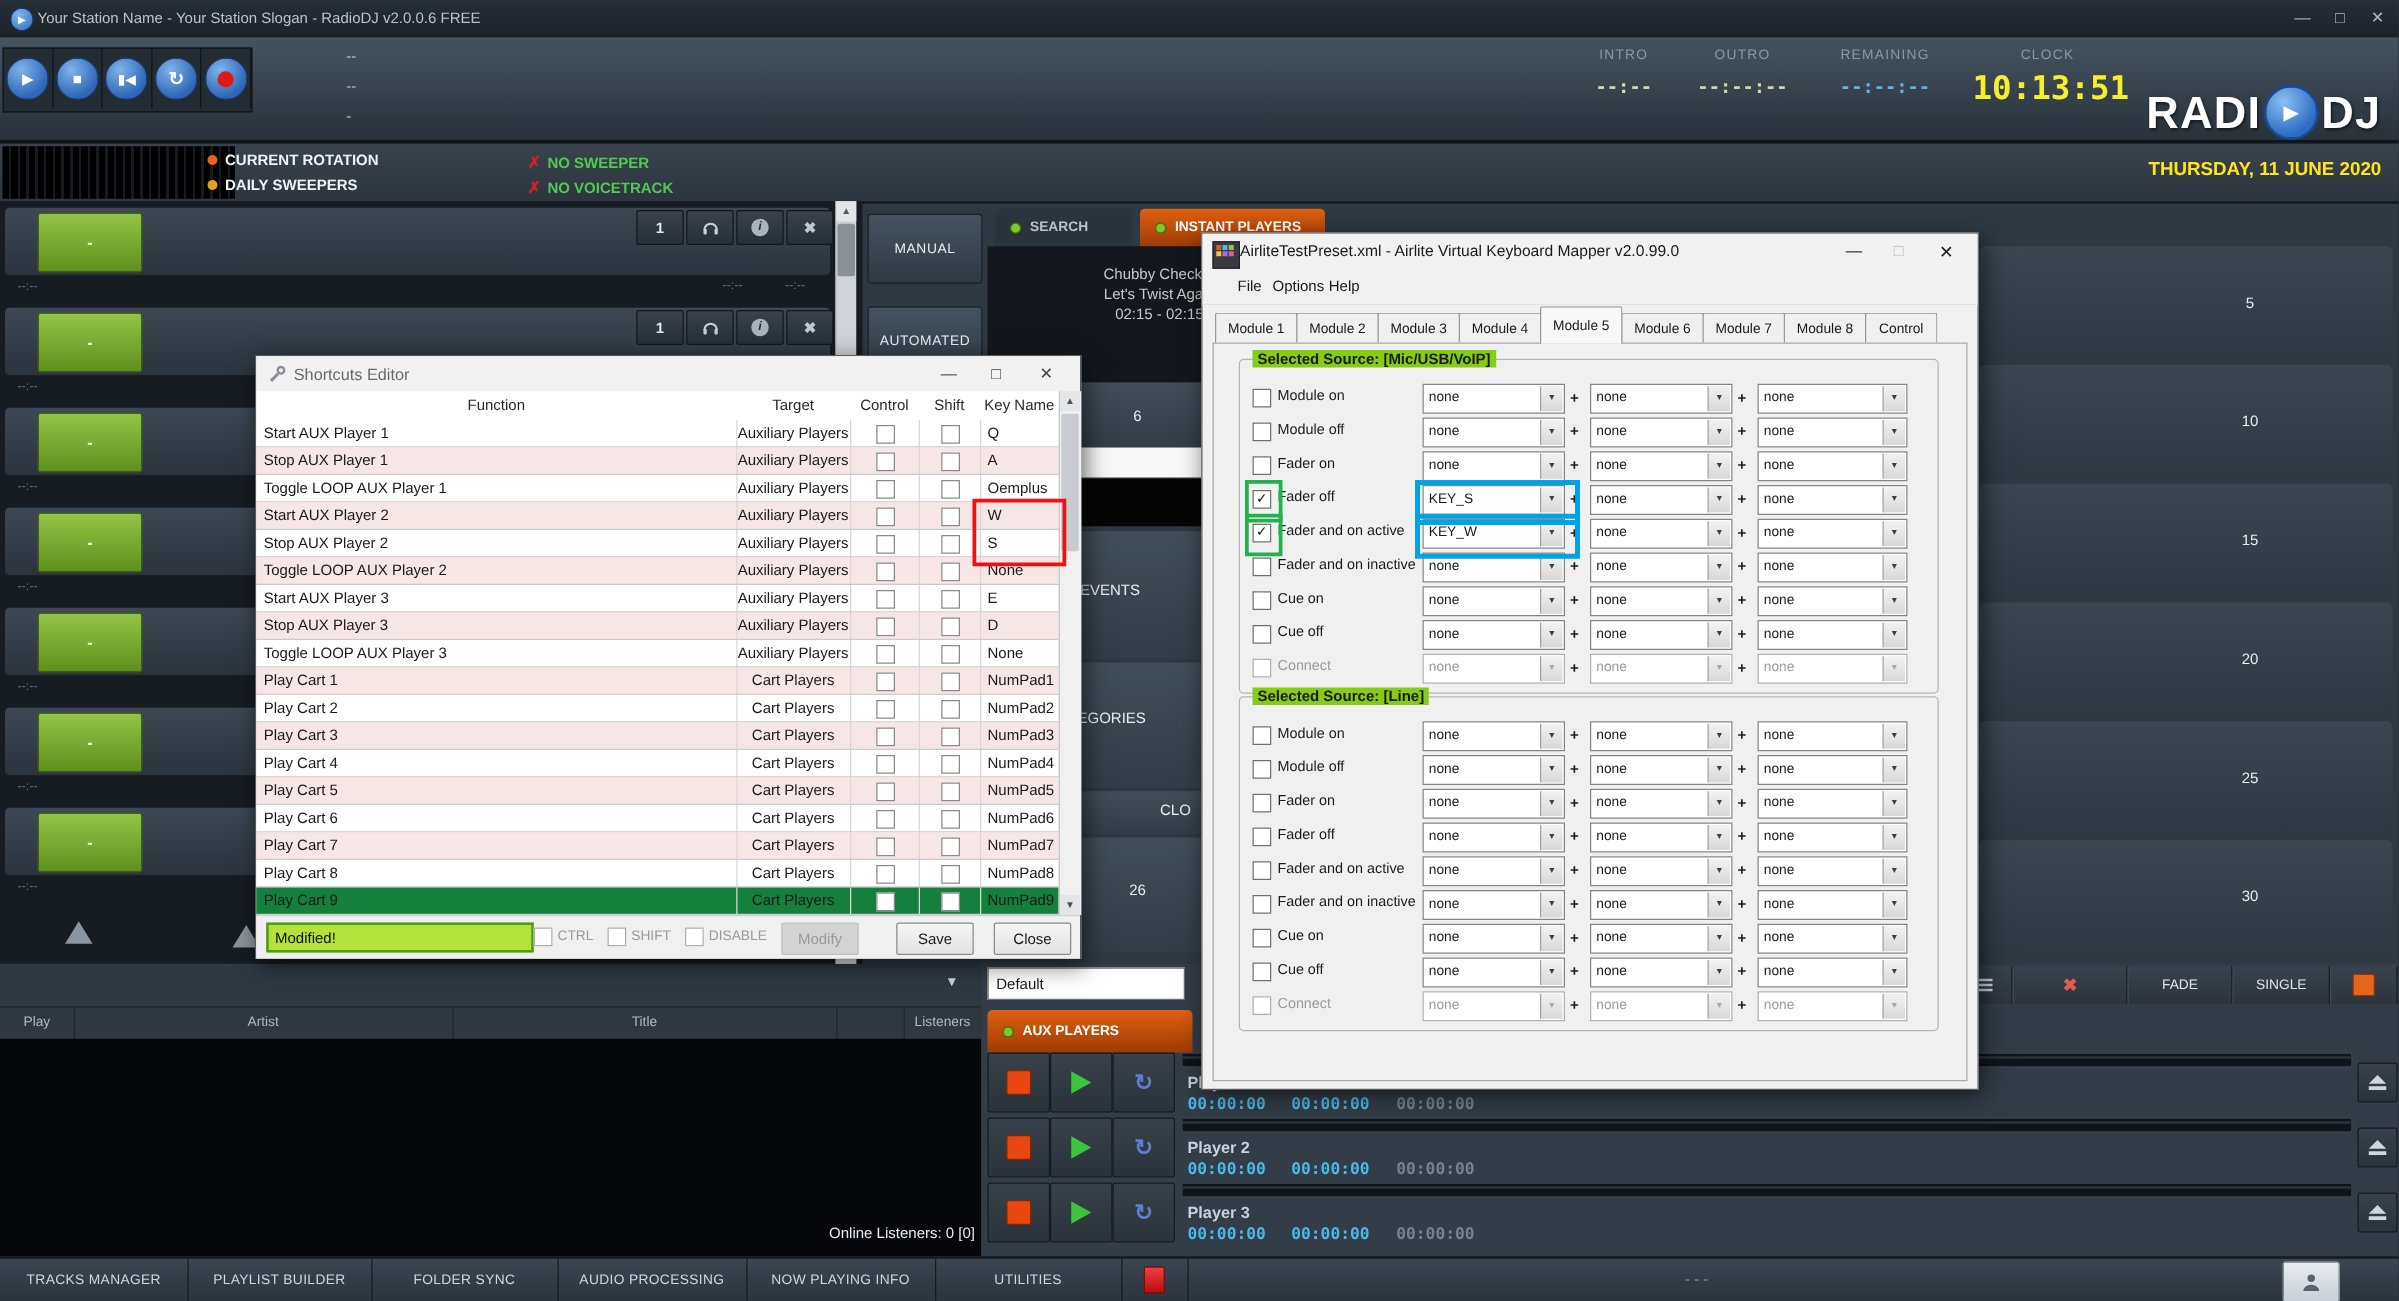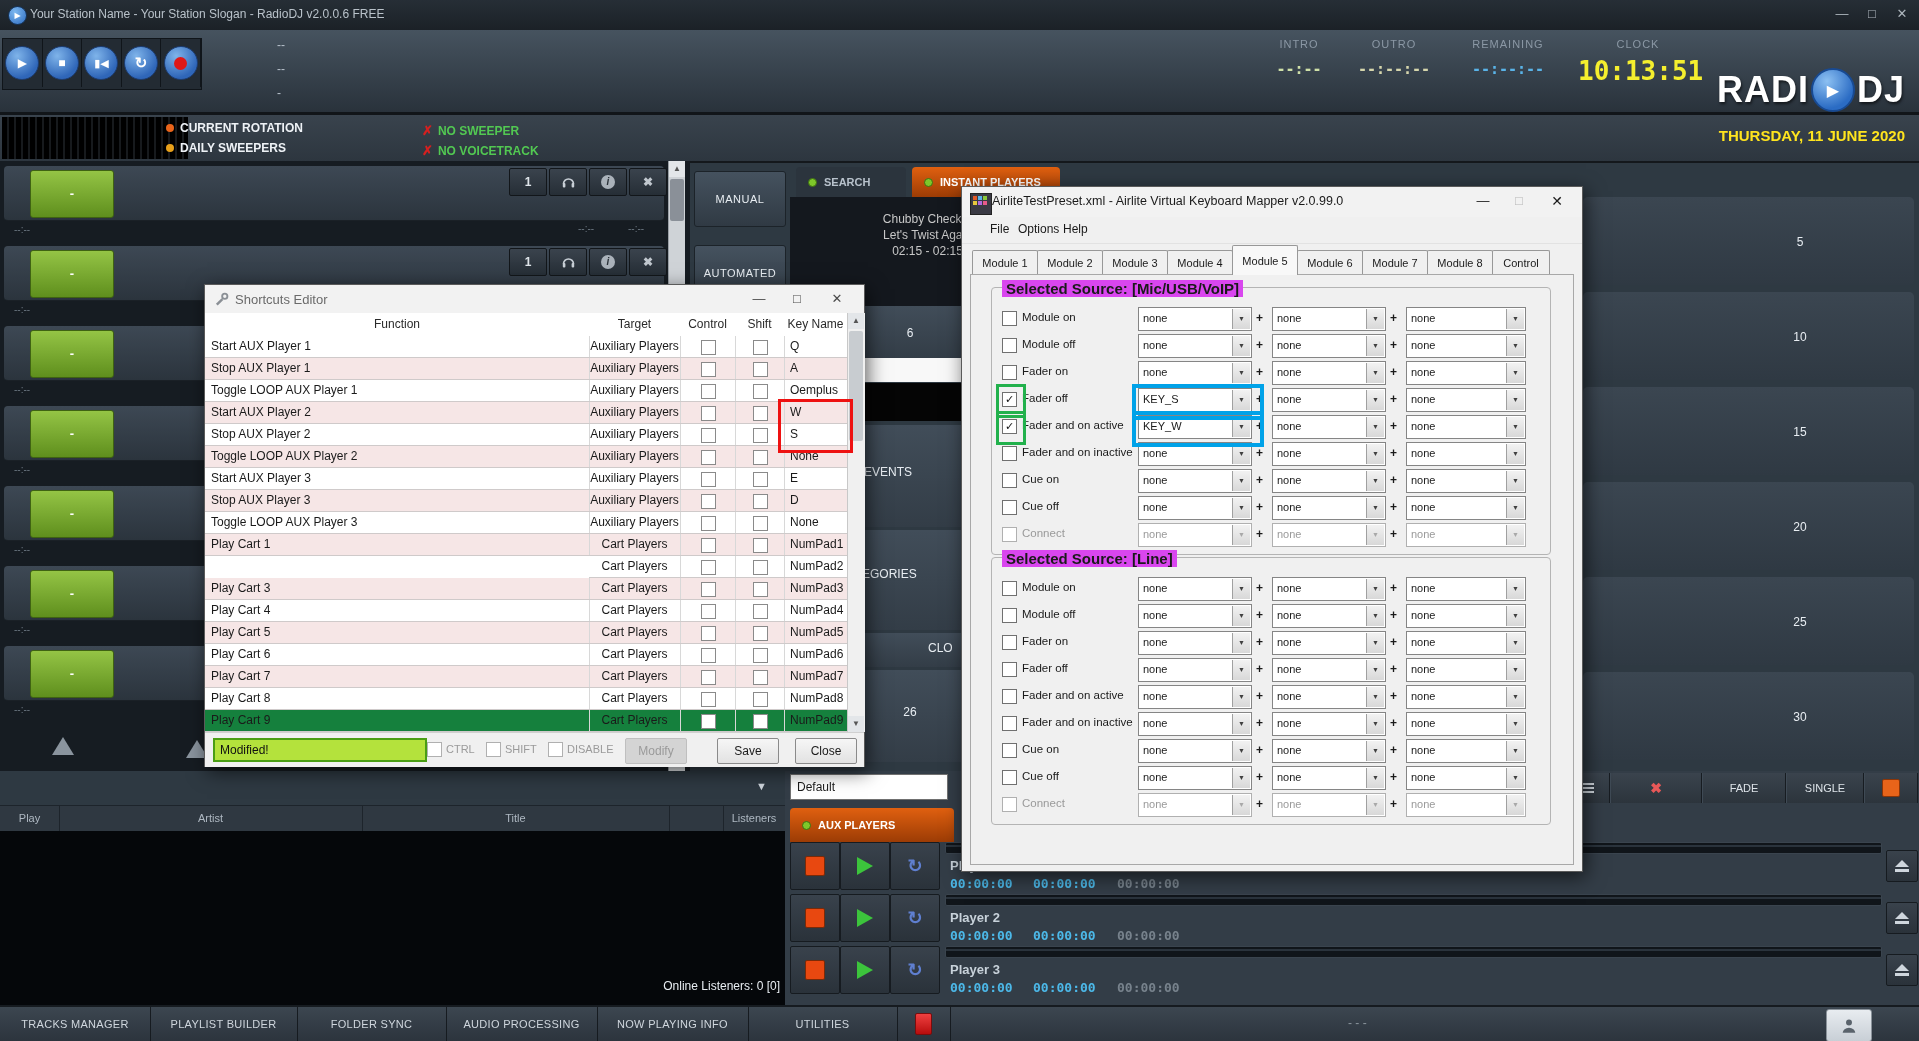--- a/index.html
+++ b/index.html
@@ -163,22 +163,22 @@
   
   #dlg-al{left:961px;top:186px;width:620px;height:684px;}
   #al-menu{position:absolute;left:0;top:30px;width:620px;height:26px;background:#f0f0f0;border-bottom:1px solid #e2e2e2;}
   .al-menuitem{position:absolute;top:5px;font-size:12px;color:#1a1a1a;}
   #al-tabs{position:absolute;left:10px;top:58px;height:30px;display:flex;align-items:flex-end;}
   .al-tab{height:24px;border:1px solid #989898;border-bottom:none;border-radius:2px 2px 0 0;
     background:#f0f0f0;font-size:11px;color:#1a1a1a;display:flex;align-items:center;justify-content:center;margin-right:-1px;}
   .al-tab.active{height:29px;background:#f8f8f8;z-index:2;}
   #al-page{position:absolute;left:8px;top:87px;width:602px;height:589px;border:1px solid #a8a8a8;background:#f0f0f0;}
   .al-group{position:absolute;left:20px;width:558px;height:266px;border:1px solid #b4b4b4;border-radius:4px;}
-  .al-glabel{position:absolute;left:10px;top:-8px;background:#d946ef;padding:0 4px;
-    font-size:15px;font-weight:bold;color:#1a1a1a;}
+  .al-glabel{position:absolute;left:10px;top:-8px;background:#84cc16;padding:0 4px;
+    font-size:12px;font-weight:bold;color:#1a1a1a;}
   .al-row{position:absolute;left:0;width:558px;height:24px;}
   .al-cb{position:absolute;left:10px;top:5px;width:13px;height:13px;background:#fff;border:1px solid #707070;
     font-size:11px;line-height:12px;text-align:center;color:#111;}
   .al-lbl{position:absolute;left:30px;top:5px;font-size:11.5px;color:#1a1a1a;}
   .al-dd{position:absolute;top:1px;height:22px;background:#fff;border:1px solid #858585;}
   .al-dd .v{position:absolute;left:4px;top:4px;font-size:11px;color:#1a1a1a;}
   .al-dd .arrow{position:absolute;right:1px;top:1px;bottom:1px;width:17px;
     background:linear-gradient(#f2f2f2,#d8d8d8);border-left:1px solid #a0a0a0;
     color:#404040;font-size:7px;text-align:center;line-height:20px;}
   .al-plus{position:absolute;top:5px;font-size:12px;color:#1a1a1a;font-weight:bold;}
@@ -629,20 +629,21 @@
           <div class="se-cell" style="left: 384px; width: 91px; text-align: center;">Cart Players</div>
           <div class="se-cell" style="left: 475px; width: 55px;">
             <div class="se-cb" style="left: 21px;"></div>
           </div>
           <div class="se-cell" style="left: 530px; width: 49px;">
             <div class="se-cb" style="left: 18px;"></div>
           </div>
           <div class="se-cell" style="left: 579px; width: 57px; padding-left: 6px;">NumPad1</div>
         </div>
         <div class="se-row" style="top: 271px; background: rgb(255, 255, 255);">
+          <div class="se-cell" style="left: 0px; width: 378px; padding-left: 6px;">Play Cart 2</div>
           <div class="se-cell" style="left: 384px; width: 91px; text-align: center;">Cart Players</div>
           <div class="se-cell" style="left: 475px; width: 55px;">
             <div class="se-cb" style="left: 21px;"></div>
           </div>
           <div class="se-cell" style="left: 530px; width: 49px;">
             <div class="se-cb" style="left: 18px;"></div>
           </div>
           <div class="se-cell" style="left: 579px; width: 57px; padding-left: 6px;">NumPad2</div>
         </div>
         <div class="se-row" style="top: 293px; background: rgb(246, 230, 230);">

